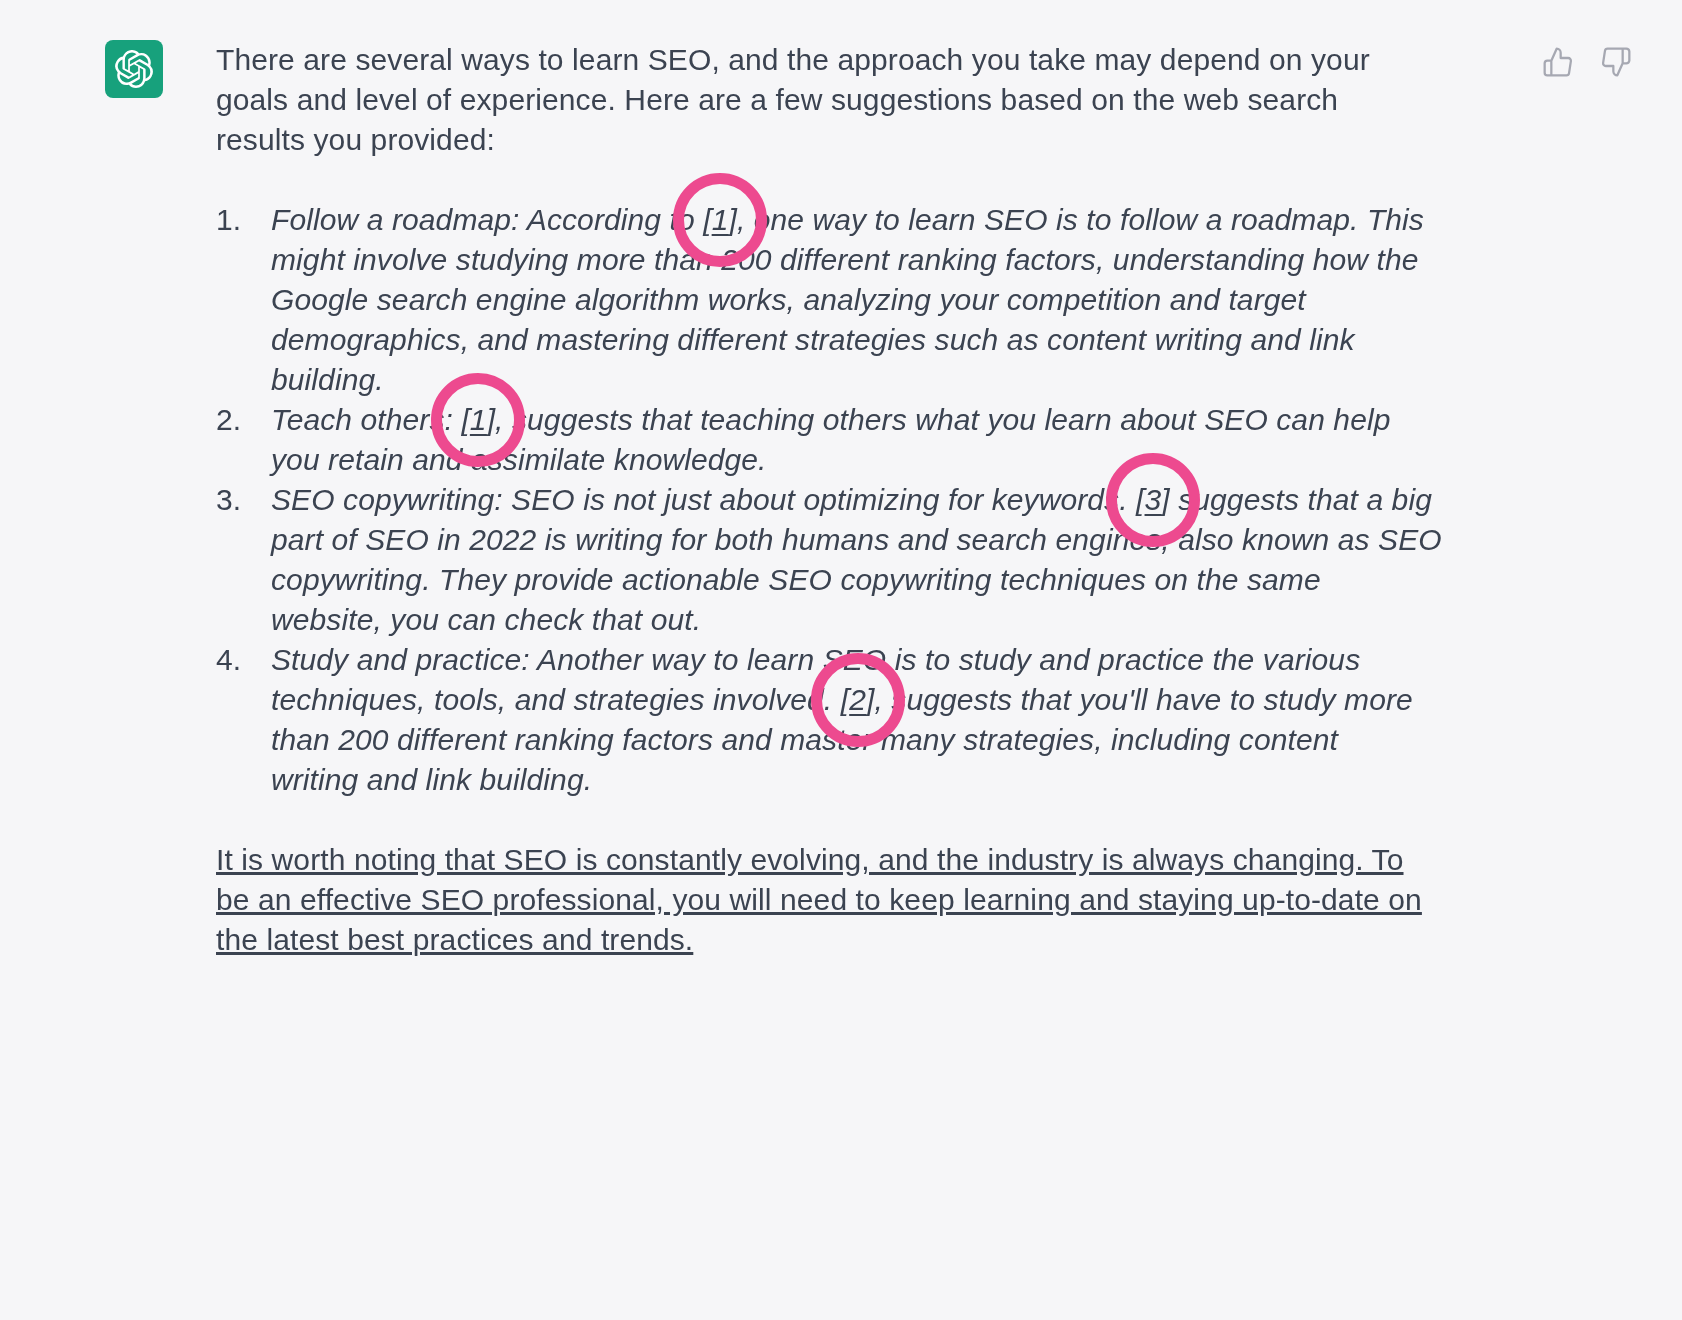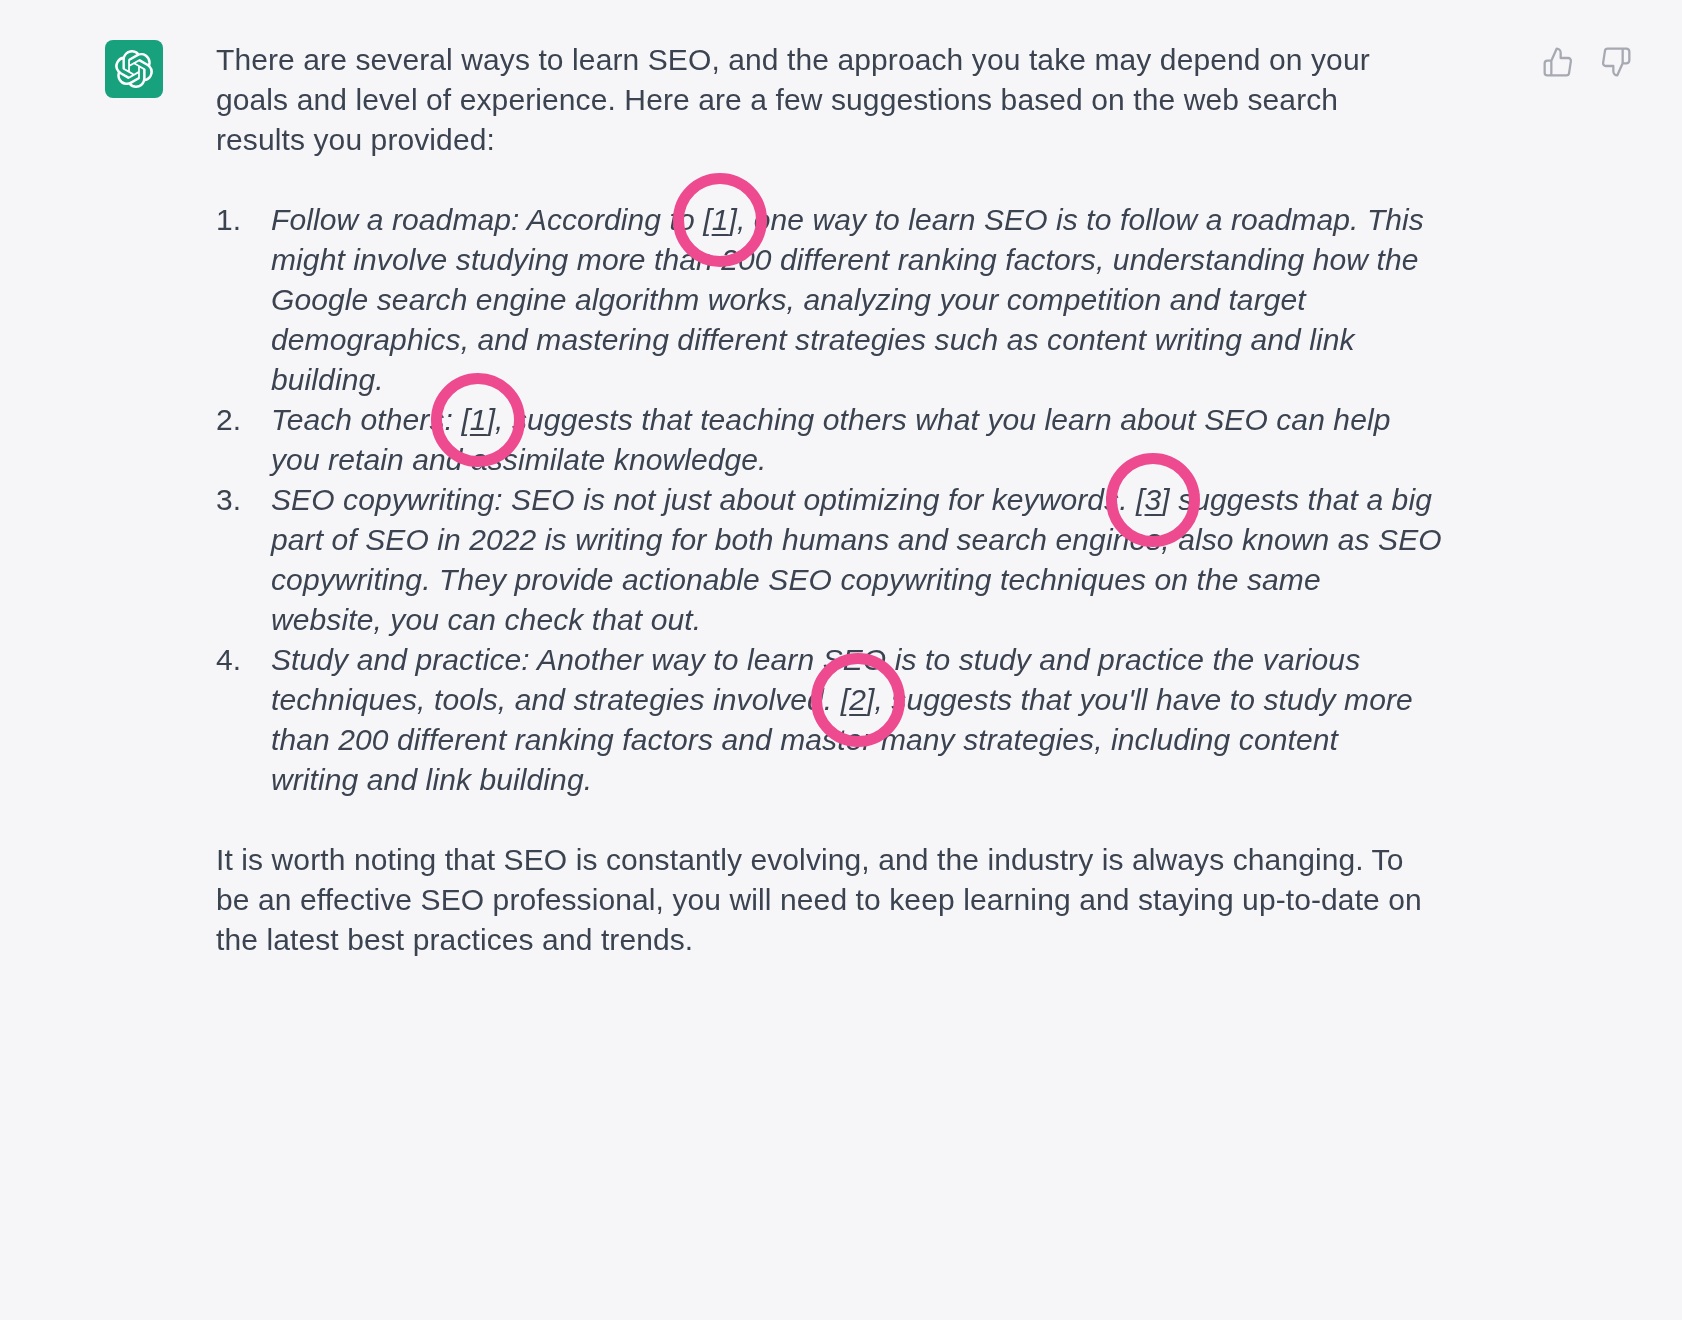--- a/index.html
+++ b/index.html
@@ -31,21 +31,21 @@
     background:none;border:none;padding:0;margin:0;cursor:pointer;
     width:32px;height:32px;display:block;
   }
   .actions svg{width:32px;height:32px;display:block;stroke:var(--icon);fill:none;
     stroke-width:1.7;stroke-linecap:round;stroke-linejoin:round;}
   .content{
     position:absolute;left:216px;top:40px;width:1370px;
     font-size:30px;line-height:40px;letter-spacing:.1px;
   }
   .content p{margin:0 0 40px 0;white-space:pre-line;}
-  .content p:last-child{margin-bottom:0;}
+  .content p:last-child{margin-bottom:0;text-decoration:underline;}
   ol.suggestions{list-style:none;margin:0 0 40px 0;padding:0;}
   ol.suggestions li{display:flex;align-items:flex-start;}
   .li-num{flex:0 0 55px;}
   .li-text{flex:1 1 auto;white-space:pre-line;font-style:italic;}
   .cite{position:relative;white-space:nowrap;}
   .cite a{color:inherit;text-decoration:underline;text-decoration-thickness:2px;text-underline-offset:4px;}
   .ring{
     position:absolute;left:50%;top:50%;width:94px;height:94px;
     margin:-47px 0 0 -47px;border:11px solid var(--pink);border-radius:50%;
     pointer-events:none;z-index:2;

